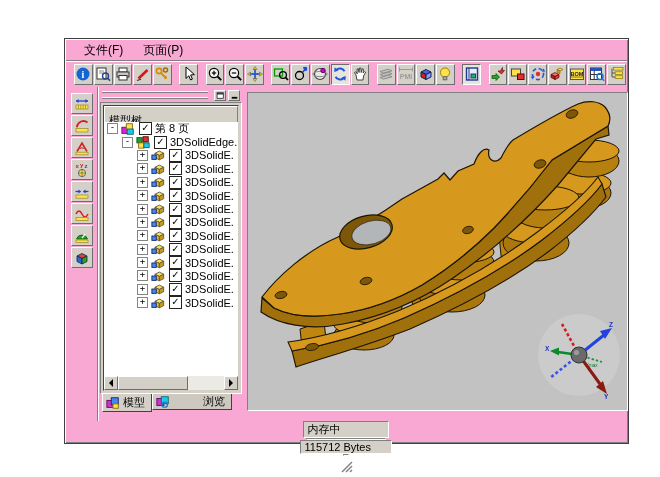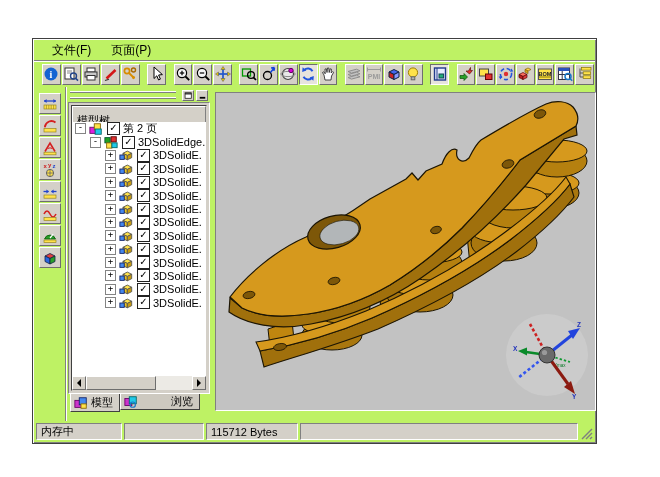--- a/index.html
+++ b/index.html
@@ -1,18 +1,18 @@
 <!DOCTYPE html>
 <html><head>
 <meta charset="utf-8">
 <style>
   html,body{margin:0;padding:0;background:#ffffff;width:660px;height:477px;overflow:hidden;
     font-family:"Liberation Sans","DejaVu Sans",sans-serif;-webkit-font-smoothing:none;}
   .canvas{position:relative;width:660px;height:477px;background:#ffffff;}
-  .win{position:absolute;left:32px;top:38px;width:563px;height:404px;background:#bef264;
+  .win{position:absolute;left:64px;top:38px;width:563px;height:404px;background:#f9a8d4;
     border:1px solid #404040;box-shadow:inset 1px 1px 0 #ffffff, inset -1px -1px 0 #808080;}
   
   .menubar{position:absolute;left:1px;top:1px;right:1px;height:20px;display:flex;align-items:center;
     gap:4px;padding-left:10px;font-size:12px;border-bottom:1px solid #808080;box-shadow:0 1px 0 #ffffff;}
   .menu-item{padding:2px 8px;cursor:default;}
   
   .toolbar{position:absolute;left:1px;top:22px;right:1px;height:26px;display:flex;align-items:center;
     padding:0 0 0 8px;}
   .tb{width:20px;height:21px;background:#d4d0c8;border:1px solid;border-color:#ffffff #6e6e6e #6e6e6e #ffffff;
     display:flex;align-items:center;justify-content:center;margin-right:1px;box-sizing:border-box;}
@@ -57,21 +57,21 @@
   .tabs{position:absolute;left:2px;top:307px;height:18px;display:flex;}
   .tab{display:flex;align-items:center;gap:3px;font-size:11px;padding:1px 6px 1px 3px;background:#d4d0c8;
     border:1px solid;border-color:#d4d0c8 #404040 #404040 #ffffff;border-top:none;box-sizing:border-box;height:17px;}
   .tab.active{border-color:#d4d0c8 #404040 #404040 #ffffff;background:#d4d0c8;height:18px;z-index:2;align-items:flex-end;}
   .tab.inactive{height:16px;margin-top:0;background:#cdc9c0;gap:33px;}
   
   .viewport{position:absolute;left:181px;top:5px;width:379px;height:317px;border:1px solid;
     border-color:#808080 #ffffff #ffffff #808080;background:#c2c2c2;}
   .viewport svg{display:block;}
   
-  .statusbar{position:absolute;left:1px;right:1px;bottom:1px;height:21px;display:flex;align-items:center;padding:0 2px;}
+  .statusbar{position:absolute;left:1px;right:1px;bottom:1px;height:21px;display:flex;align-items:center;padding:0 2px;flex-direction:column;}
   .scell{height:17px;border:1px solid;border-color:#808080 #ffffff #ffffff #808080;font-size:11px;
     display:flex;align-items:center;padding-left:4px;box-sizing:border-box;margin-right:2px;background:#d4d0c8;}
   .sc1{width:86px;}.sc2{width:80px;}.sc3{width:92px;}.sc4{flex:1;}
   .sgrip{width:13px;height:17px;}
 </style>
 </head>
 <body>
 
 <div class="canvas">
   <div class="win">
@@ -438,21 +438,21 @@
                 <div class="trow" style="padding-left: 3px;">
                   <span class="exp">-</span>
                   <span class="ticon">
                     <svg width="14" height="14" viewBox="0 0 16 16">
                       <rect x="1" y="6" width="7" height="7" fill="#e020e0" stroke="#601060"></rect>
                       <rect x="6" y="2" width="7" height="7" fill="#ffe24a" stroke="#806000"></rect>
                       <rect x="7" y="8" width="7" height="6" fill="#20c8e8" stroke="#006666"></rect>
                     </svg>
                   </span>
                   <span class="cb">✓</span>
-                  <span class="tlab">第 2 页</span>
+                  <span class="tlab">第 8 页</span>
                 </div>
                 <div class="trow" style="padding-left: 18px;">
                   <span class="exp">-</span>
                   <span class="ticon">
                     <svg width="14" height="14" viewBox="0 0 16 16">
                       <rect x="1" y="3" width="6" height="6" fill="#20a020" stroke="#005533"></rect>
                       <rect x="8" y="2" width="6" height="6" fill="#e03030" stroke="#550000"></rect>
                       <rect x="3" y="9" width="6" height="6" fill="#ffe24a" stroke="#886600"></rect>
                       <rect x="9" y="9" width="6" height="5.5" fill="#20c8e8" stroke="#006666"></rect>
                     </svg>

